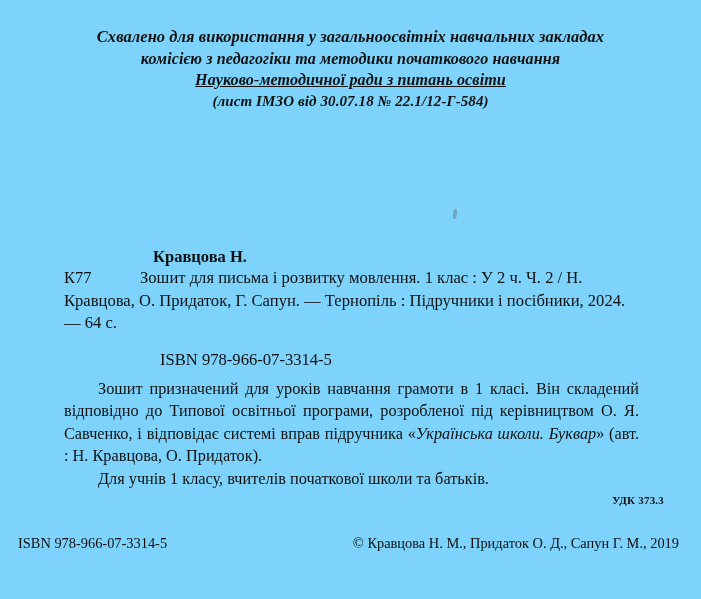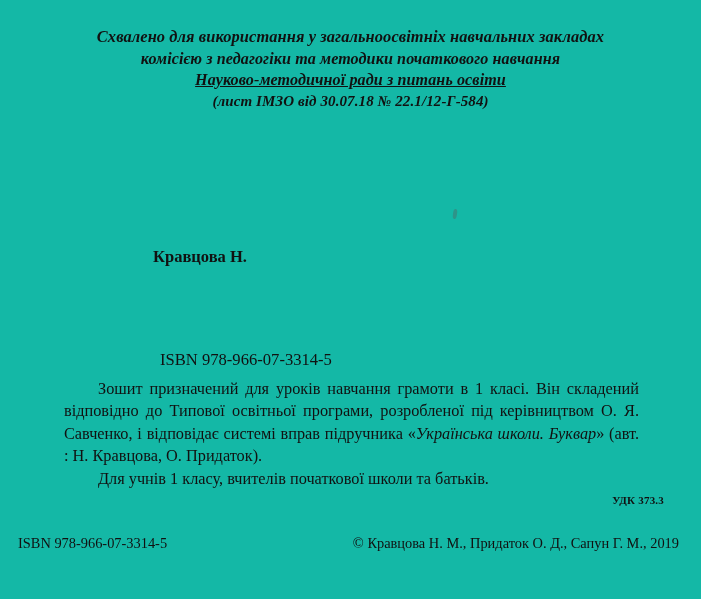--- a/index.html
+++ b/index.html
@@ -12,21 +12,21 @@
     font-family: "Liberation Serif", "DejaVu Serif", serif;
     color: #111111;
     -webkit-font-smoothing: antialiased;
   }
 
   .page {
     position: relative;
     width: 701px;
     height: 599px;
     margin: 0 auto;
-    background: #14b8a6;
+    background: #7dd3fc;
     overflow: hidden;
     box-sizing: border-box;
   }
 
   
   .approval {
     position: absolute;
     top: 26px;
     left: 48px;
     width: 605px;
@@ -160,20 +160,24 @@
     <span class="line line-1">Схвалено для використання у загальноосвітніх навчальних закладах</span>
     <span class="line line-2">комісією з педагогіки та методики початкового навчання</span>
     <span class="line line-3">Науково-методичної ради з питань освіти</span>
     <span class="line line-5">(лист ІМЗО від 30.07.18 № 22.1/12-Г-584)</span>
   </div>
 
   <div class="speck"></div>
 
   <div class="cip">
     <div class="cip-author">Кравцова Н.</div>
+    <div class="cip-body">
+      <span class="shelfmark">К77</span>
+      <span class="cip-text">Зошит для письма і розвитку мовлення. 1 клас : У 2 ч. Ч. 2 / Н. Кравцова, О. Придаток, Г. Сапун. — Тернопіль : Підручники і посібники, 2024. — 64 с.</span>
+    </div>
   </div>
 
   <div class="isbn-inner">ISBN 978-966-07-3314-5</div>
 
   <div class="annotation">
     <p><span>Зошит призначений для уроків навчання грамоти в 1 класі. Він складений відповідно до Типової освітньої програми, розробленої під керівництвом О. Я. Савченко, і відповідає системі вправ підручника «</span><span class="booktitle">Українська школи. Буквар</span><span>» (авт. : Н. Кравцова, О. Придаток).</span></p>
     <p class="para-last">Для учнів 1 класу, вчителів початкової школи та батьків.</p>
   </div>
 
   <div class="udc">УДК 373.3</div>

